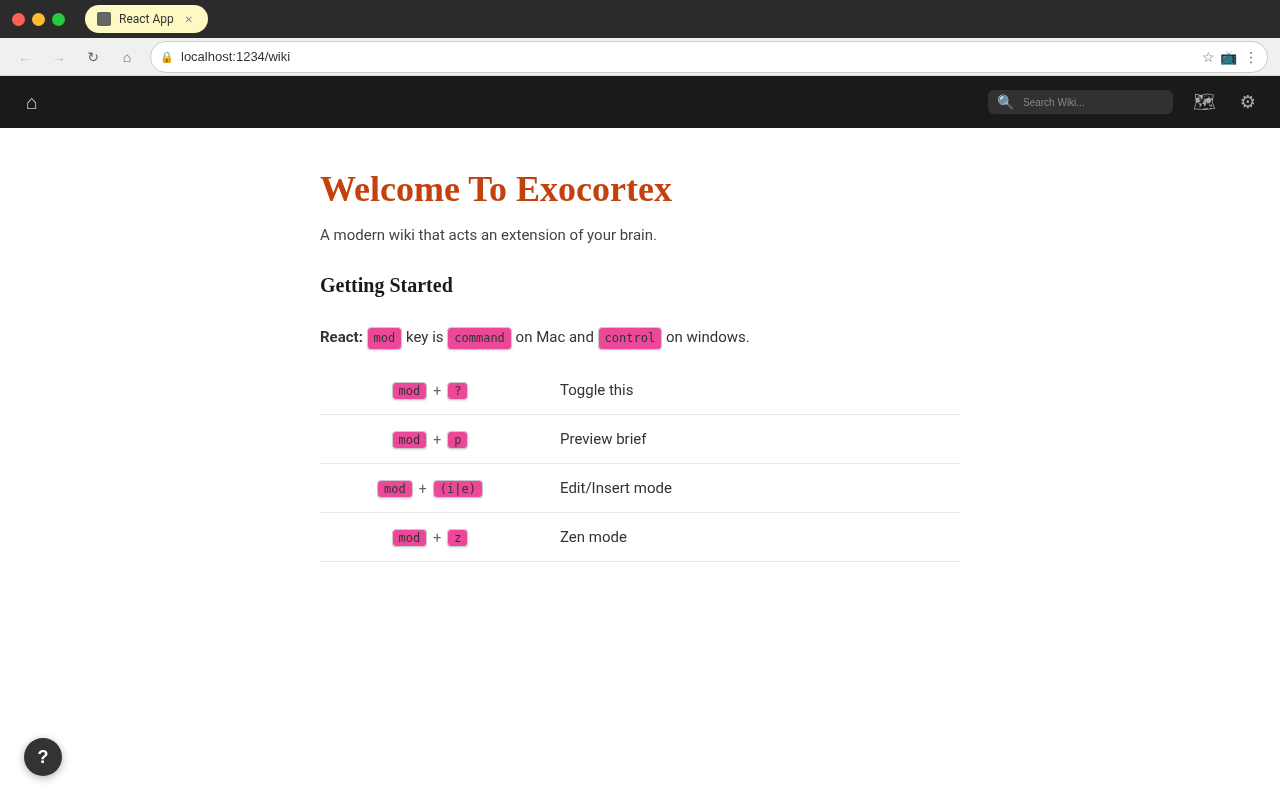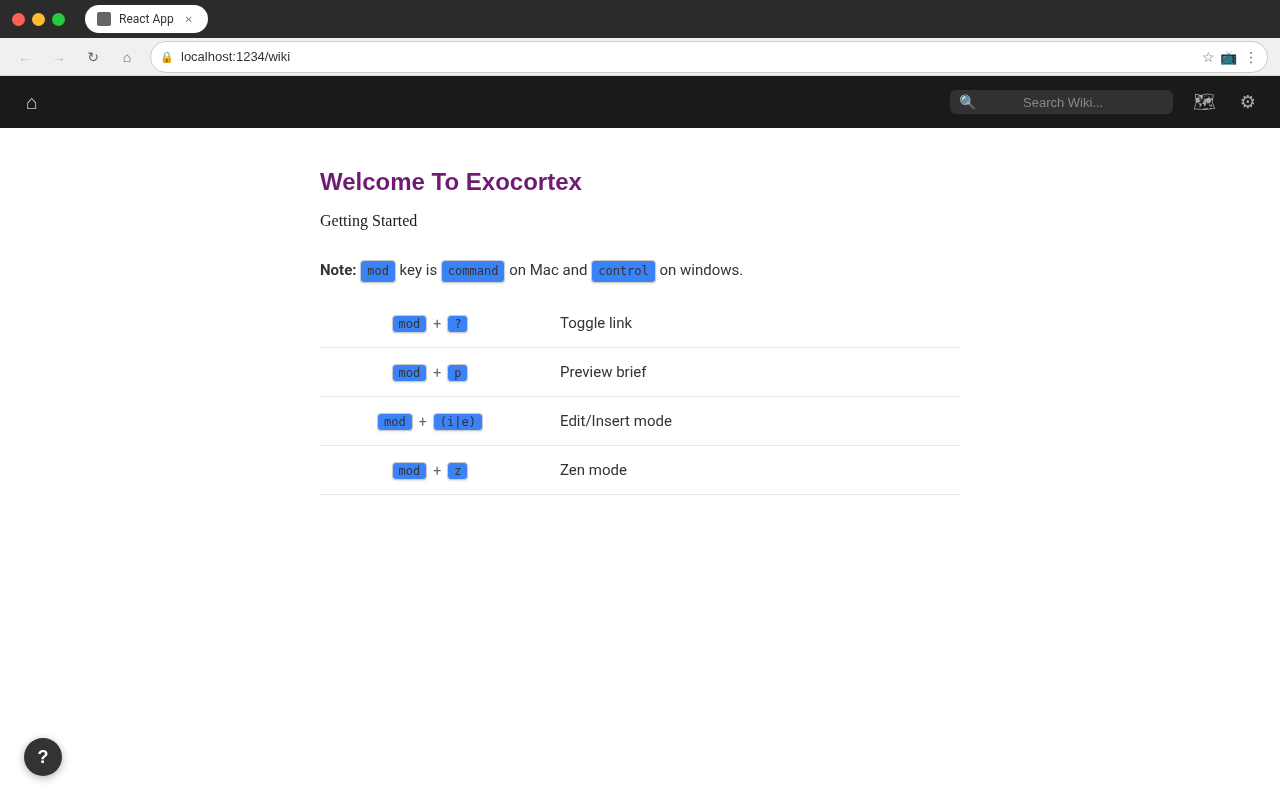--- a/index.html
+++ b/index.html
@@ -49,21 +49,21 @@
       height: 28px;
       padding: 0 12px;
       border-radius: 6px 6px 0 0;
       display: flex;
       align-items: center;
       gap: 8px;
       font-size: 12px;
     }
 
     .tab.active {
-      background: #ffffff;
+      background: #fef9c3;
       color: #333;
       border-radius: 14px;
     }
 
     .tab-favicon {
       width: 14px;
       height: 14px;
       background: #666;
       border-radius: 2px;
     }
@@ -206,24 +206,23 @@
 
     .search-icon-nav {
       color: #aaa;
       font-size: 14px;
     }
 
     .search-input-nav {
       background: none;
       border: none;
       color: #5eead4;
-      font-size: 13px;
+      font-size: 10px;
       outline: none;
       width: 140px;
-      margin-left: 38px;
     }
 
     .search-input-nav::placeholder {
       color: #888;
     }
 
     .nav-icon-btn {
       background: none;
       border: none;
       cursor: pointer;
@@ -234,36 +233,36 @@
     }
 
     
     .main-content {
       max-width: 680px;
       margin: 0 auto;
       padding: 40px 20px 60px;
     }
 
     .page-title {
-      font-size: 24px;
+      font-size: 36px;
       font-weight: 700;
-      font-family: Liberation Sans, sans-serif;
+      font-family: Liberation Serif, serif;
       margin-bottom: 16px;
-      color: #701a75;
+      color: #c2410c;
     }
 
     .page-subtitle {
       font-size: 15px;
       color: #444;
       margin-bottom: 30px;
     }
 
     h2 {
-      font-size: 16px;
-      font-weight: 400;
+      font-size: 20px;
+      font-weight: 700;
       font-family: Georgia, 'Times New Roman', serif;
       margin-bottom: 14px;
       margin-top: 8px;
       color: #1a1a1a;
     }
 
     .section {
       margin-bottom: 28px;
     }
 
@@ -274,21 +273,21 @@
     }
 
     .link {
       color: #4db8b8;
       text-decoration: underline;
       cursor: pointer;
     }
 
     kbd {
       display: inline-block;
-      background: #3b82f6;
+      background: #ec4899;
       border: 1px solid #ccc;
       border-radius: 4px;
       padding: 1px 6px;
       font-family: monospace;
       font-size: 12px;
       color: #333;
       box-shadow: 0 1px 2px rgba(0,0,0,0.1);
     }
 
     .hotkeys-table {
@@ -400,49 +399,50 @@
     </button>
     <button class="nav-icon-btn">
       <span>⚙</span>
     </button>
   </div>
 </div>
 
 <div class="main-content">
 
   <h1 class="page-title">Welcome To Exocortex</h1>
+  <p class="page-subtitle">A modern wiki that acts an extension of your brain.</p>
 
   <div class="section">
     <h2>Getting Started</h2>
   </div>
 
   <div class="section">
 
     <p style="margin-top: 18px; font-size: 15px;">
-      <strong>Note:</strong>
+      <strong>React:</strong>
       <kbd>mod</kbd>
       <span> key is </span>
       <kbd>command</kbd>
       <span> on Mac and </span>
       <kbd>control</kbd>
       <span> on windows.</span>
     </p>
 
     <table class="hotkeys-table">
       <tbody>
         <tr>
           <td>
             <div class="key-combo">
               <kbd>mod</kbd>
               <span class="plus-sign">+</span>
               <kbd>?</kbd>
             </div>
           </td>
           <td>
-            <span>Toggle link</span>
+            <span>Toggle this</span>
           </td>
         </tr>
         <tr>
           <td>
             <div class="key-combo">
               <kbd>mod</kbd>
               <span class="plus-sign">+</span>
               <kbd>p</kbd>
             </div>
           </td>

